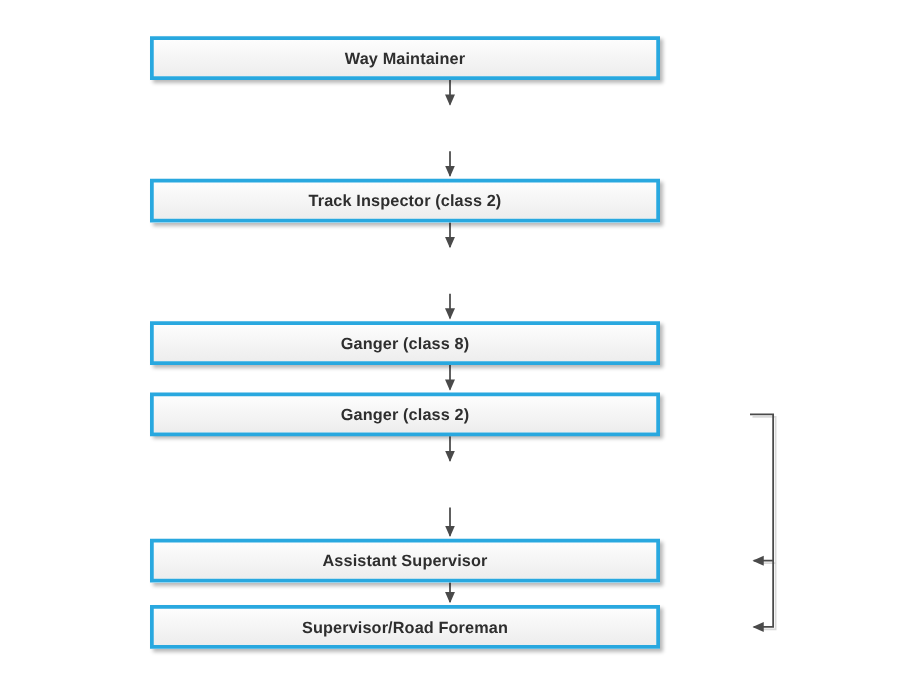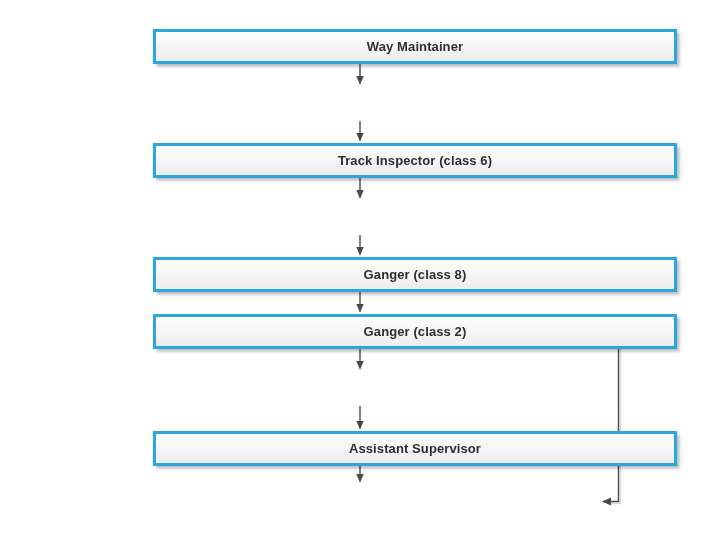--- a/index.html
+++ b/index.html
@@ -29,30 +29,29 @@
   svg.connectors .shadow-line {
     stroke: var(--connector-shadow);
     stroke-width: 1.4; fill: none; opacity: 0.75;
   }
   svg.connectors .flow-line {
     stroke: currentColor;
     stroke-width: 1.4; fill: none;
   }
   .node {
     position: absolute;
-    left: 120px; width: 524px; height: 35px;
+    left: 120px; width: 408px; height: 35px;
     box-sizing: border-box;
     border: 3px solid var(--node-border);
     background: linear-gradient(to bottom, var(--node-fill-top) 0%, var(--node-fill-bottom) 100%);
     box-shadow: 2.5px 2.5px 3px rgba(0,0,0,0.28);
     display: flex; align-items: center; justify-content: center;
     font-size: 13px; font-weight: bold;
     color: var(--node-text);
     letter-spacing: 0.1px;
-    margin-left: 33px;
   }
 </style>
 </head>
 <body>
 
 <div class="canvas">
 
   <svg class="connectors" viewBox="0 0 725 547" xmlns="http://www.w3.org/2000/svg">
     <defs>
       <marker id="ah" markerUnits="userSpaceOnUse" markerWidth="10" markerHeight="9" refX="8" refY="4" orient="auto">
@@ -72,18 +71,19 @@
     <line class="flow-line" marker-end="url(#ah)" x1="360" y1="292" x2="360" y2="311.5"></line>
     <line class="flow-line" marker-end="url(#ah)" x1="360" y1="349" x2="360" y2="368.5"></line>
     <line class="flow-line" marker-end="url(#ah)" x1="360" y1="406" x2="360" y2="428.5"></line>
     <line class="flow-line" marker-end="url(#ah)" x1="360" y1="466" x2="360" y2="481.5"></line>
 
     <path class="flow-line" marker-end="url(#ah)" d="M600,331.5 H618.5 V501.5 H603"></path>
     <path class="flow-line" marker-end="url(#ah)" d="M618.5,448.5 H603"></path>
   </svg>
 
   <div class="node" style="top:29px">Way Maintainer</div>
-  <div class="node" style="top:143px">Track Inspector (class 6)</div>
+  <div class="node" style="top:143px">Track Inspector (class 2)</div>
   <div class="node" style="top:257px">Ganger (class 8)</div>
   <div class="node" style="top:314px">Ganger (class 2)</div>
   <div class="node" style="top:431px">Assistant Supervisor</div>
+  <div class="node" style="top:484px">Supervisor/Road Foreman</div>
 
 </div>
 
 </body></html>

